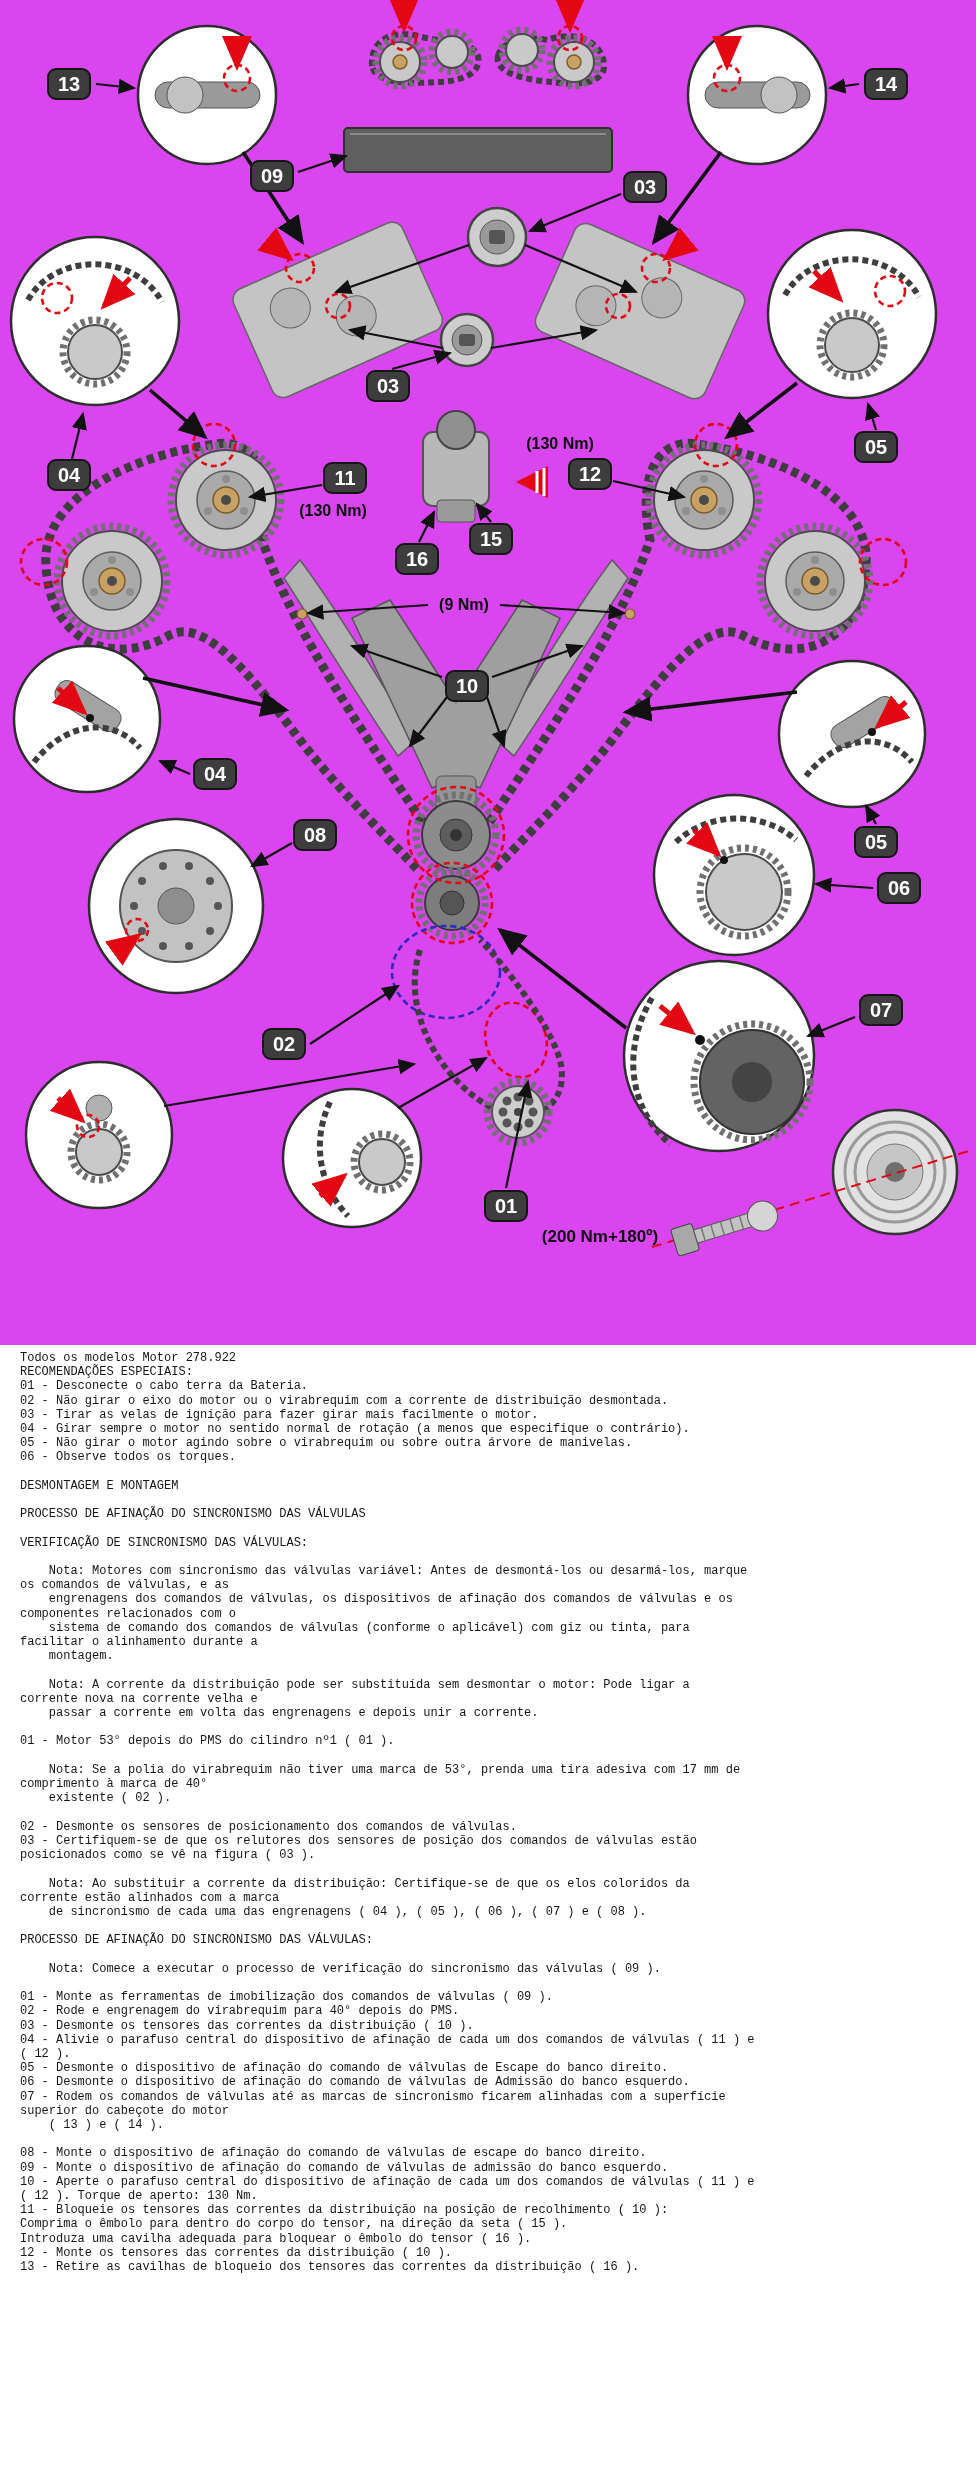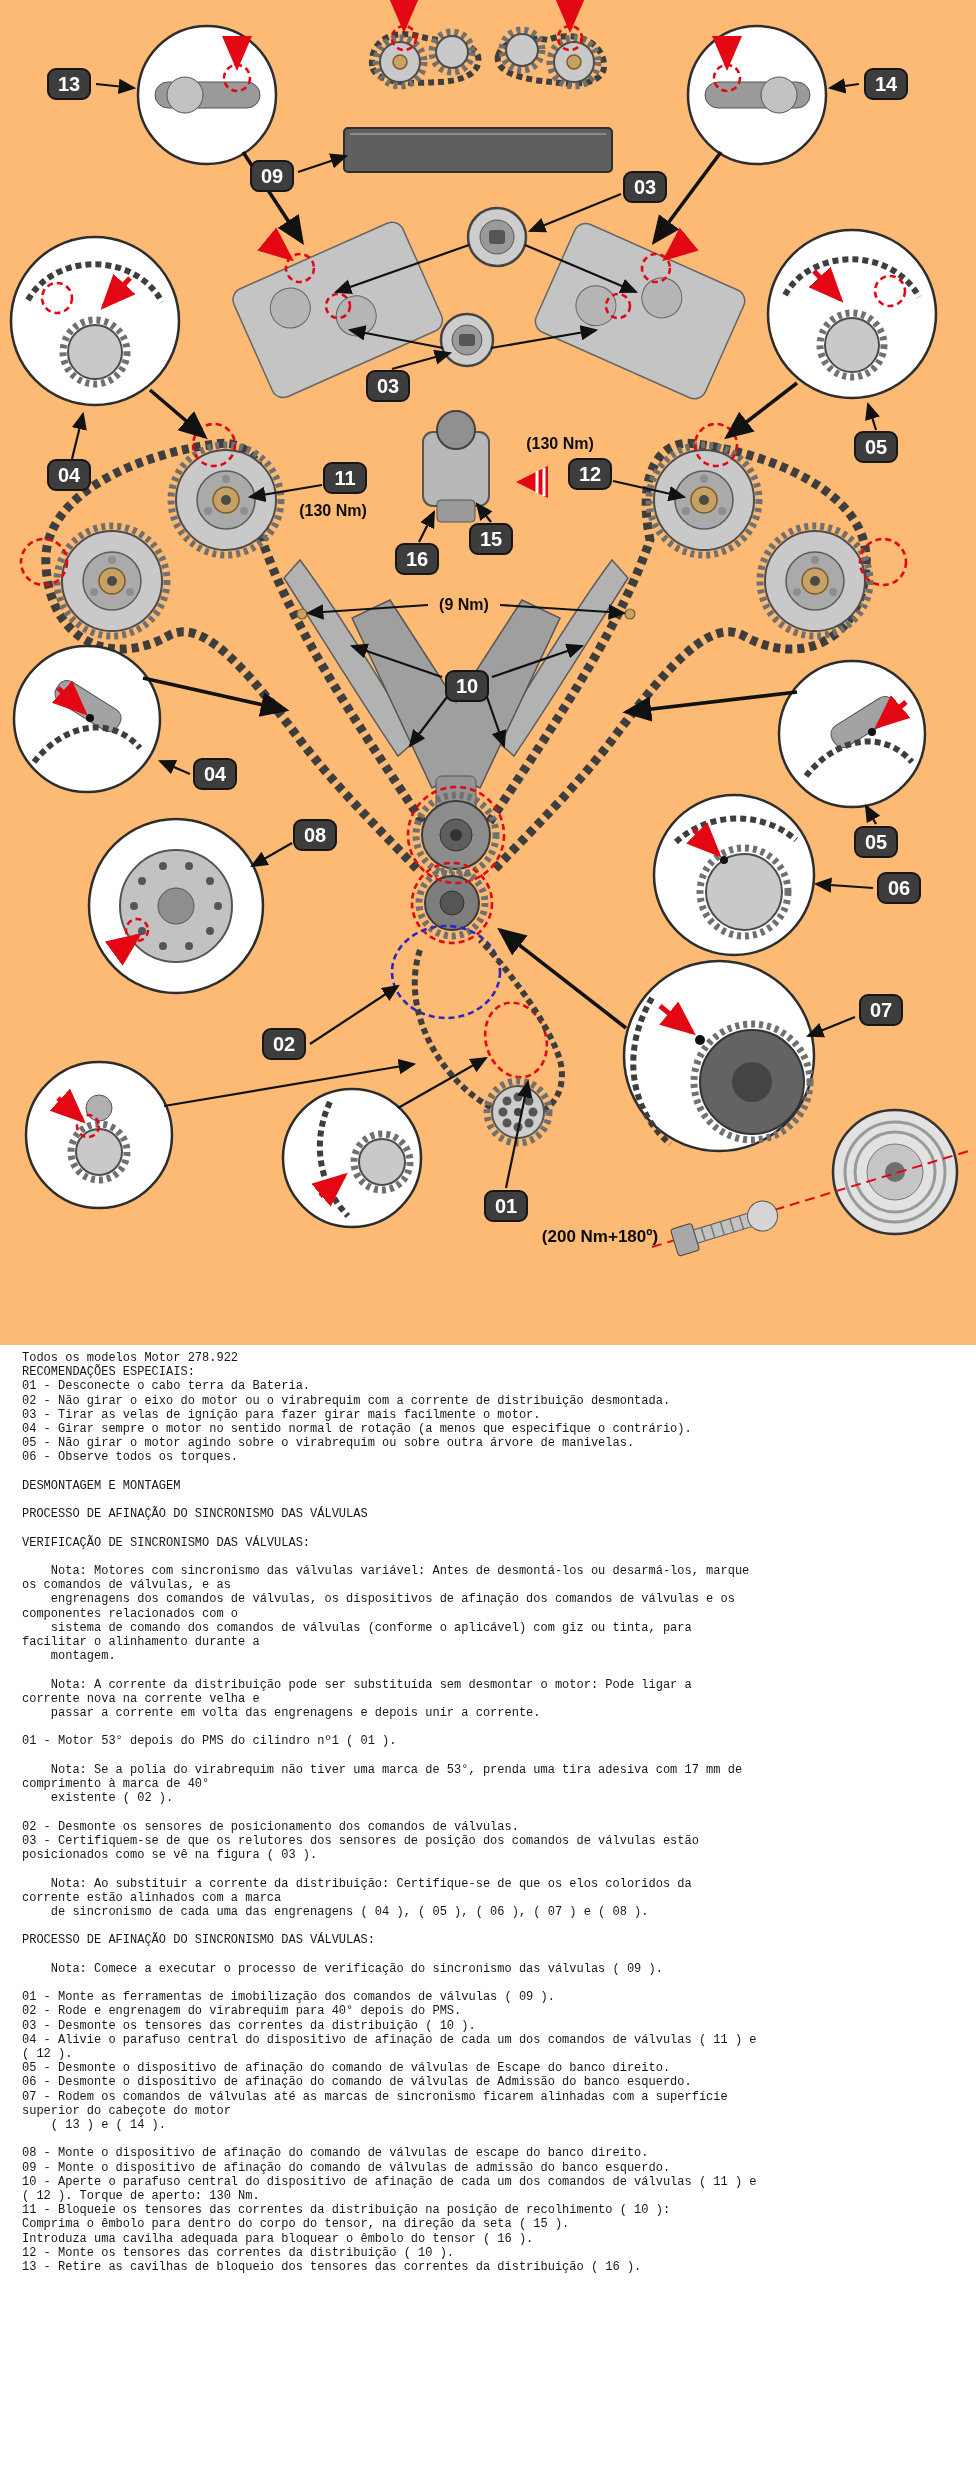--- a/index.html
+++ b/index.html
@@ -1,38 +1,38 @@
 <!DOCTYPE html>
 <html style="--red: #e30613; --blue: #2a2ac0; --badge: #3d3d3d; --badge_text: #ffffff; --hub: #c8a264;"><head>
 <meta charset="utf-8">
 <style>
   :root { --red:#e30613; --blue:#2a2ac0; --badge:#3d3d3d; --badge_text:#ffffff; --hub:#c8a264; }
   html,body { margin:0; padding:0; background:#ffffff; }
   body { width:976px; font-family:"Liberation Sans", sans-serif; }
-  .diagram { position:relative; width:976px; height:1345px; background:#fdba74; }
+  .diagram { position:relative; width:976px; height:1345px; background:#d946ef; }
   svg { display:block; }
   .bubble { fill:#ffffff; stroke:#2d2d2d; stroke-width:2.5; }
   .chain { fill:none; stroke:#3e3e3e; stroke-width:9; stroke-dasharray:7 5; }
   .chain-thin { fill:none; stroke:#3e3e3e; stroke-width:6; stroke-dasharray:6 4; }
   .lead { stroke:#111; stroke-width:2.2; fill:none; marker-end:url(#ab); }
   .lead-thick { stroke:#111; stroke-width:3.6; fill:none; marker-end:url(#ab2); }
   .redarrow { stroke:var(--red,#e30613); stroke-width:5; fill:none; marker-end:url(#ar); }
   .redash { fill:none; stroke:var(--red,#e30613); stroke-width:2.6; stroke-dasharray:6 4; }
   .bluedash { fill:none; stroke:var(--blue,#2a2ac0); stroke-width:2.6; stroke-dasharray:6 4; }
   .gear-body { fill:#c9c9c9; stroke:#4c4c4c; stroke-width:2; }
   .gear-teeth { fill:none; stroke:#707070; stroke-width:7; stroke-dasharray:4 4; }
   .gear-inner { fill:#aaaaaa; stroke:#5b5b5b; stroke-width:1.5; }
   .hub { fill:var(--hub,#c8a264); stroke:#7c5c2b; stroke-width:1.5; }
   .bolt-dot { fill:var(--hub,#c8a264); stroke:#7c5c2b; stroke-width:1.2; }
   .rail { fill:#b2b2b2; stroke:#5d5d5d; stroke-width:1.5; }
   .metal { fill:#c4c4c4; stroke:#666; stroke-width:1.5; }
   .badge-rect { fill:var(--badge,#3d3d3d); stroke:#161616; stroke-width:2; }
   .badge-label { fill:var(--badge_text,#fff); font:bold 20px "Liberation Sans",sans-serif; text-anchor:middle; }
   .torque { fill:#0c0c0c; font:bold 16px "Liberation Sans",sans-serif; text-anchor:middle; }
-  .manual-text { padding:6px 12px 12px 12px;margin-left:10px; }
+  .manual-text { padding:6px 12px 12px 20px; }
   .manual-text pre { margin:0; font-family:"Liberation Mono","DejaVu Sans Mono",monospace; font-size:12px; line-height:14.2px; color:#161616; white-space:pre; }
 </style>
 </head>
 <body>
 
 <div class="diagram">
 <svg viewBox="0 0 976 1345" width="976" height="1345" xmlns="http://www.w3.org/2000/svg">
   <defs>
     <marker id="ab" markerWidth="9" markerHeight="8" refX="7" refY="3.5" orient="auto">
           <path d="M0,0 L8,3.5 L0,7 z" fill="#111"></path>

